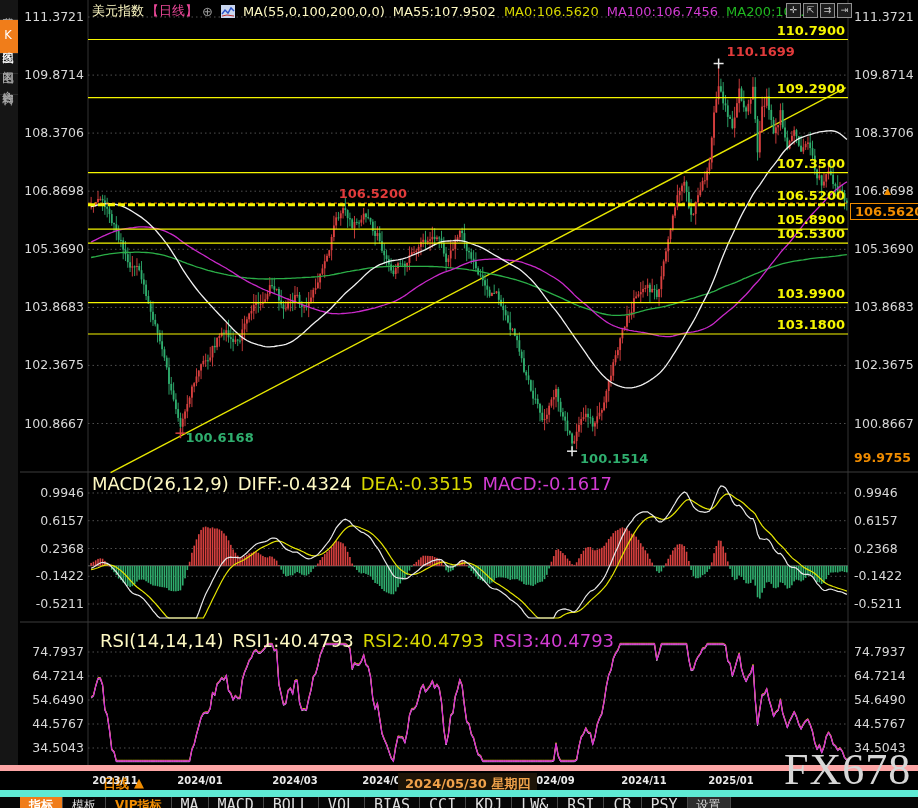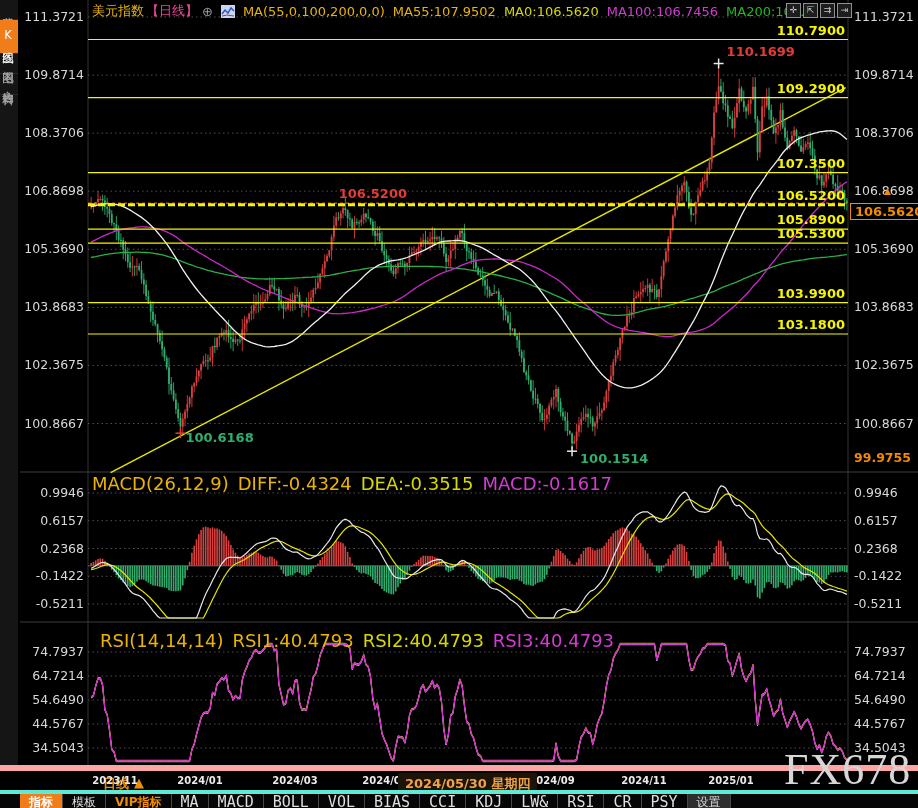--- a/index.html
+++ b/index.html
@@ -13,21 +13,21 @@
   .sidebar{position:absolute;left:0;top:0;width:18px;height:765px;background:#151515;
            display:flex;flex-direction:column;z-index:4;}
   .side-item{writing-mode:vertical-lr;text-orientation:upright;color:#a6a6a6;
              font-size:11.5px;padding:8px 0;text-align:center;width:18px;
              border-bottom:1px solid #2c2c2c;letter-spacing:1px;cursor:pointer;}
   .side-item.active{background:#f07d1a;color:#fff;}
 
   
   .hdr{position:absolute;left:92px;top:2px;z-index:5;font-size:13px;display:flex;
        gap:8px;align-items:center;white-space:nowrap;font-weight:500;}
-  .c-white{color:#eab308;} .c-red{color:#ec4899;} .c-gray{color:#9a9a9a;}
+  .c-white{color:#fef9c3;} .c-red{color:#ec4899;} .c-gray{color:#9a9a9a;}
   .c-yellow{color:#d8d800;} .c-magenta{color:#d23cd2;text-align:center;} .c-green{color:#21b821;}
   .kline-ic{width:14px;height:13px;display:inline-block;}
   .hdr-icons{position:absolute;left:786px;top:3px;z-index:5;display:flex;gap:2px;}
   .hic{width:13px;height:13px;border:1px solid #8f8f8f;background:#1d1d1d;color:#c8c8c8;
        font-size:9px;line-height:12px;text-align:center;cursor:pointer;}
 
   
   .pane-hdr{position:absolute;z-index:5;font-size:18px;display:flex;gap:9px;
             white-space:nowrap;font-weight:500;}
   .macd-hdr{left:92px;top:473px;} .rsi-hdr{left:100px;top:630px;}
@@ -45,21 +45,21 @@
   .dlab{position:absolute;top:4px;transform:translateX(-50%);color:#eaeaea;
         font-weight:bold;font-size:10px;white-space:nowrap;text-align:right;}
   .period{position:absolute;left:103px;top:4px;color:#f08c00;font-weight:bold;
           font-size:13px;display:flex;gap:5px;}
   .dtooltip{position:absolute;left:398px;top:2px;background:#1d1407;color:#f0a24a;
             font-weight:bold;font-size:13px;padding:2px 7px;z-index:7;white-space:nowrap;text-align:right;}
 
   
   .toolbar{position:absolute;left:0;top:790px;width:918px;height:18px;background:#060606;
            display:flex;align-items:stretch;z-index:5;font-size:12px;color:#dedede;
-           padding-left:20px;box-sizing:border-box;border-top:4px solid #5eead4;}
+           padding-left:20px;box-sizing:border-box;border-top:7px solid #5eead4;}
   .tb{padding:1px 9px;border-right:1px solid #484848;line-height:15px;cursor:pointer;
       white-space:nowrap;}
   .tb.mono{font-family:"DejaVu Sans Mono",monospace;font-size:15px;}
   .tb.active{background:#f07d1a;color:#fff;font-weight:bold;}
   .tb.vip{color:#f08c00;font-weight:bold;}
   .tb.settings{background:#2e2e2e;}
 
   .watermark{position:absolute;left:784px;top:744px;z-index:6;font-size:44px;
              color:#d6d6d6;font-family:Liberation Serif, serif;letter-spacing:1px;}
 </style>

